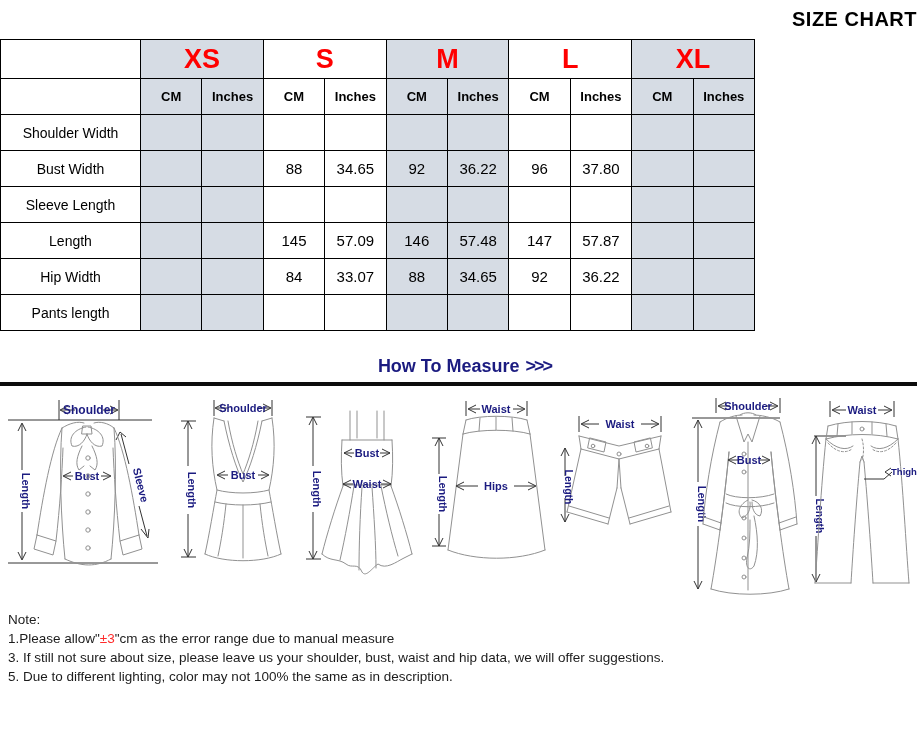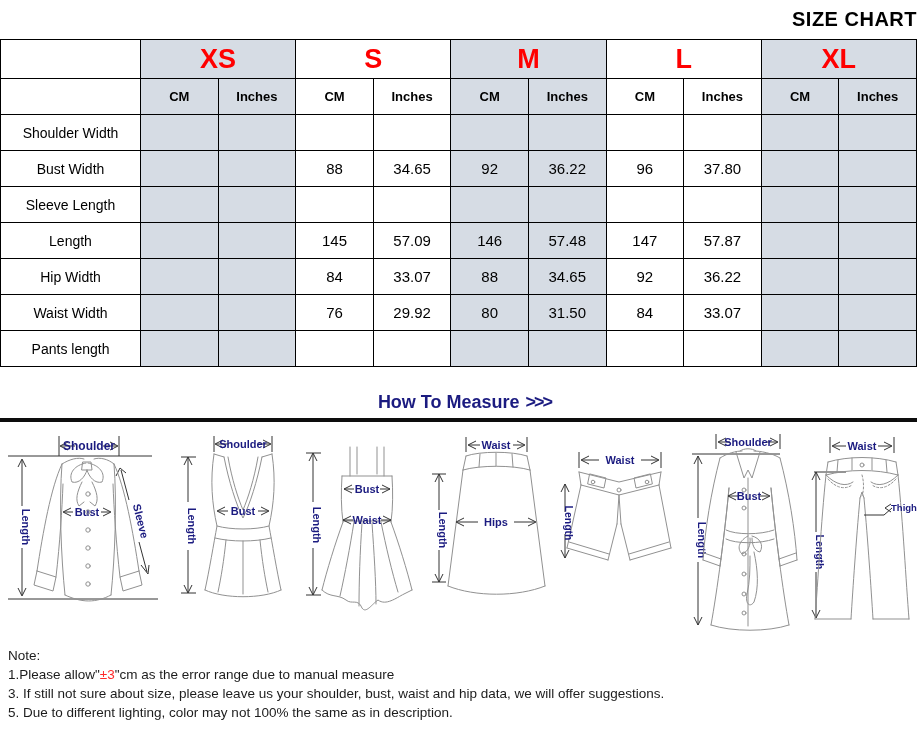--- a/index.html
+++ b/index.html
@@ -1,18 +1,18 @@
 <!DOCTYPE html>
 <html><head>
 <meta charset="utf-8">
 <style>
   html,body { margin:0; padding:0; background:#fff; }
   body { width:917px; height:750px; font-family:"Liberation Sans",sans-serif; color:#000; overflow:hidden; }
   .page-title { text-align:right; font-size:20px; font-weight:bold; margin:8px 0 8px 0; letter-spacing:0.5px; }
-  table.size-chart { width:917px; border-collapse:collapse; table-layout:fixed;border-radius:19px; }
+  table.size-chart { width:755px; border-collapse:collapse; table-layout:fixed;border-radius:19px; }
   table.size-chart td { border:1px solid #000; text-align:center; vertical-align:middle; padding:0; overflow:hidden; }
   col.c-first { width:140px; }
   tr.sizes-row td { height:38px; font-size:27px; font-weight:bold; color:#ff0000; }
   tr.sizes-row td.corner { background:#fff; }
   tr.units-row td { height:35px; font-size:13px; font-weight:bold; }
   tbody.data td { height:35px; font-size:15px; }
   tbody.data td.rl { font-size:14px; }
   .sh { background:#d6dce4; }
   .htm-head { color:#1b1b80; font-weight:bold; font-size:18px; margin:25px 0 5px 12px;text-align:center; }
   .htm-head .chev { letter-spacing:-2px; margin-left:6px; }
@@ -125,33 +125,20 @@
       <tr>
         <td class="rl">Hip Width</td>
         <td class="sh"></td>
         <td class="sh"></td>
         <td>84</td>
         <td>33.07</td>
         <td class="sh">88</td>
         <td class="sh">34.65</td>
         <td>92</td>
         <td>36.22</td>
-        <td class="sh"></td>
-        <td class="sh"></td>
-      </tr>
-      <tr>
-        <td class="rl">Waist Width</td>
-        <td class="sh"></td>
-        <td class="sh"></td>
-        <td>76</td>
-        <td>29.92</td>
-        <td class="sh">80</td>
-        <td class="sh">31.50</td>
-        <td>84</td>
-        <td>33.07</td>
         <td class="sh"></td>
         <td class="sh"></td>
       </tr>
       <tr>
         <td class="rl">Pants length</td>
         <td class="sh"></td>
         <td class="sh"></td>
         <td></td>
         <td></td>
         <td class="sh"></td>

